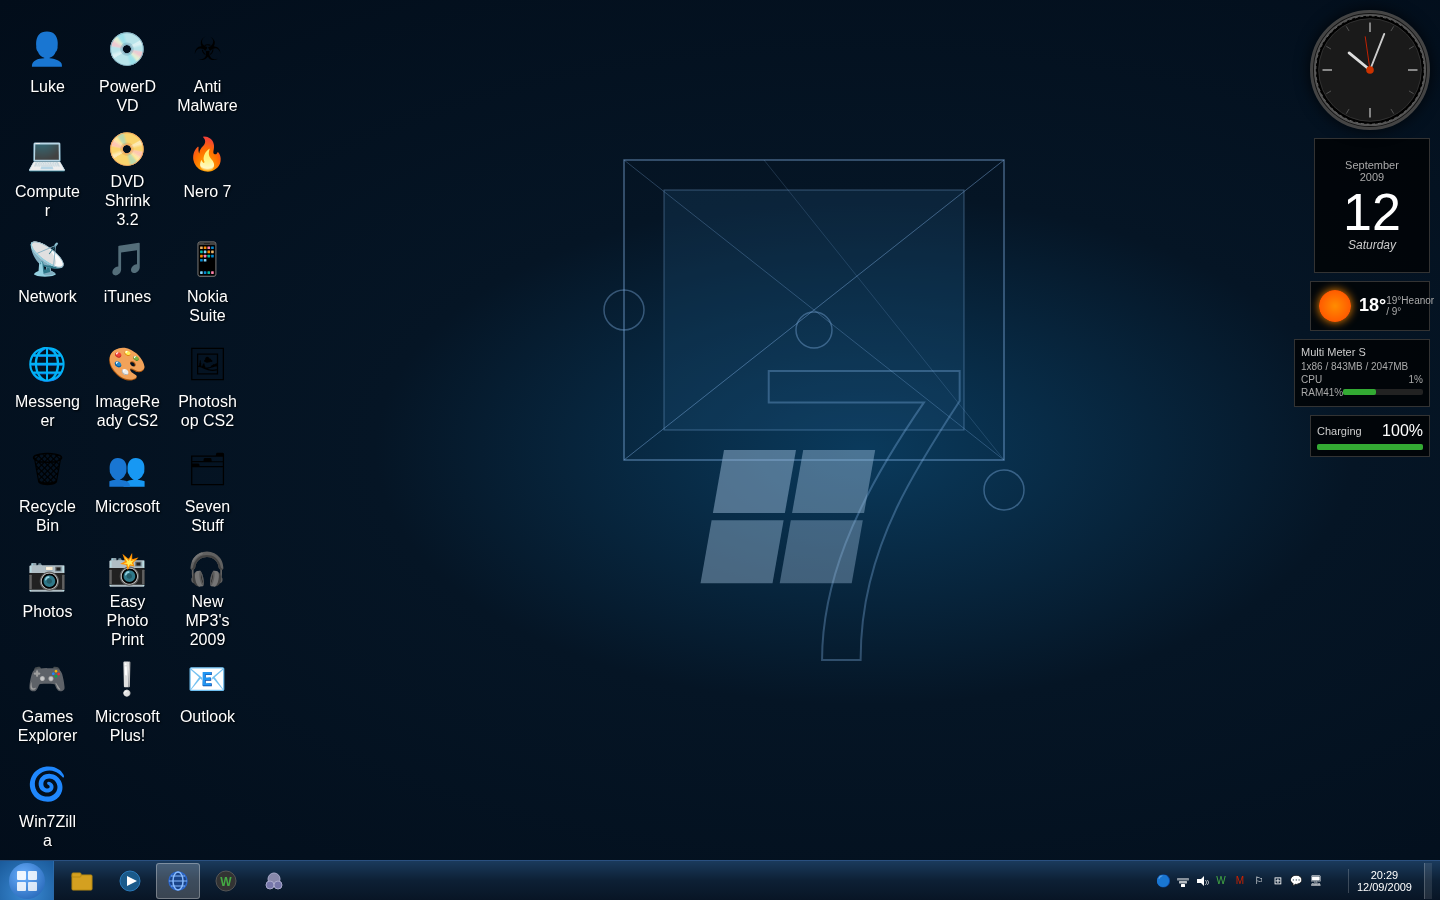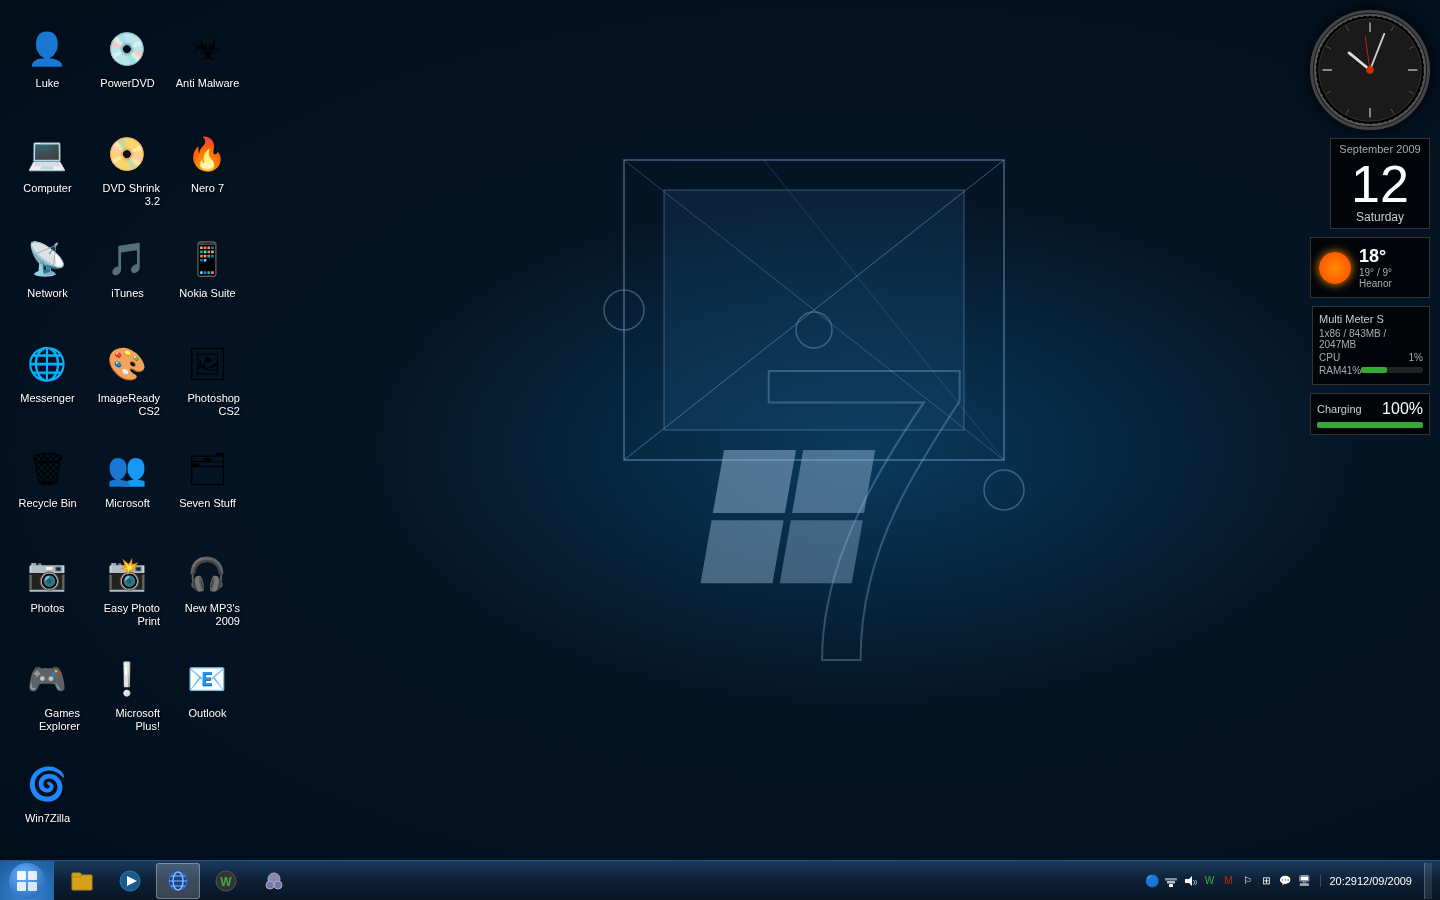--- a/index.html
+++ b/index.html
@@ -56,22 +56,22 @@
       height: 48px;
       display: flex;
       align-items: center;
       justify-content: center;
       font-size: 28px;
       margin-bottom: 4px;
     }
 
     .icon-label {
       color: white;
-      font-size: 11px;
-      text-align: right;
+      font-size: 16px;
+      text-align: center;
       text-shadow: 1px 1px 2px rgba(0,0,0,0.9);
       line-height: 1.2;
       word-break: break-word;
     }
 
     
     .widgets {
       position: absolute;
       top: 10px;
       right: 10px;
@@ -95,45 +95,46 @@
     }
 
     .clock-face {
       width: 100%;
       height: 100%;
       border-radius: 50%;
       position: relative;
     }
 
     .calendar-widget {
-      width: 100px;
+      width: 116px;
       background: rgba(0,0,0,0.7);
       border: 1px solid #333;
       color: white;
       text-align: center;
-      padding: 1px;
+      padding: 17px;
     }
 
     .cal-month {
       font-size: 11px;
       color: #aaa;
       padding: 3px;
     }
 
     .cal-day {
       font-size: 52px;
       font-weight: 400;
       line-height: 1;
       color: white;
     }
 
     .cal-weekday {
       font-size: 12px;
       color: #ccc;
       padding-bottom: 3px;
+      font-style: italic;
     }
 
     .weather-widget {
       width: 120px;
       background: rgba(0,0,0,0.7);
       border: 1px solid #333;
       color: white;
       display: flex;
       align-items: center;
       padding: 8px;
@@ -144,35 +145,35 @@
       width: 32px;
       height: 32px;
       background: radial-gradient(circle, #ff8c00, #ff4500);
       border-radius: 50%;
       box-shadow: 0 0 10px #ff8c00;
       flex-shrink: 0;
     }
 
     .weather-info {
       display: flex;
-      flex-direction: column;
+      flex-direction: row;
     }
 
     .weather-temp {
       font-size: 18px;
       font-weight: bold;
     }
 
     .weather-detail {
       font-size: 10px;
       color: #aaa;
     }
 
     .multimeter-widget {
-      width: 118px;
+      width: 136px;
       background: rgba(0,0,0,0.75);
       border: 1px solid #333;
       color: white;
       padding: 6px;
       font-size: 10px;
     }
 
     .meter-title {
       font-size: 11px;
       color: #ccc;
@@ -318,27 +319,27 @@
       width: 16px;
       height: 16px;
       display: flex;
       align-items: center;
       justify-content: center;
       font-size: 12px;
     }
 
     .clock-display {
       display: flex;
-      flex-direction: row;
+      flex-direction: column;
       align-items: center;
       color: white;
       font-size: 11px;
       padding: 0 8px;
       border-left: 1px solid rgba(255,255,255,0.2);
-      margin-left: 4px;
+      margin-left: 20px;
     }
 
     .show-desktop-btn {
       width: 8px;
       height: 36px;
       background: rgba(255,255,255,0.1);
       border-left: 1px solid rgba(255,255,255,0.2);
       cursor: pointer;
     }
   </style>

